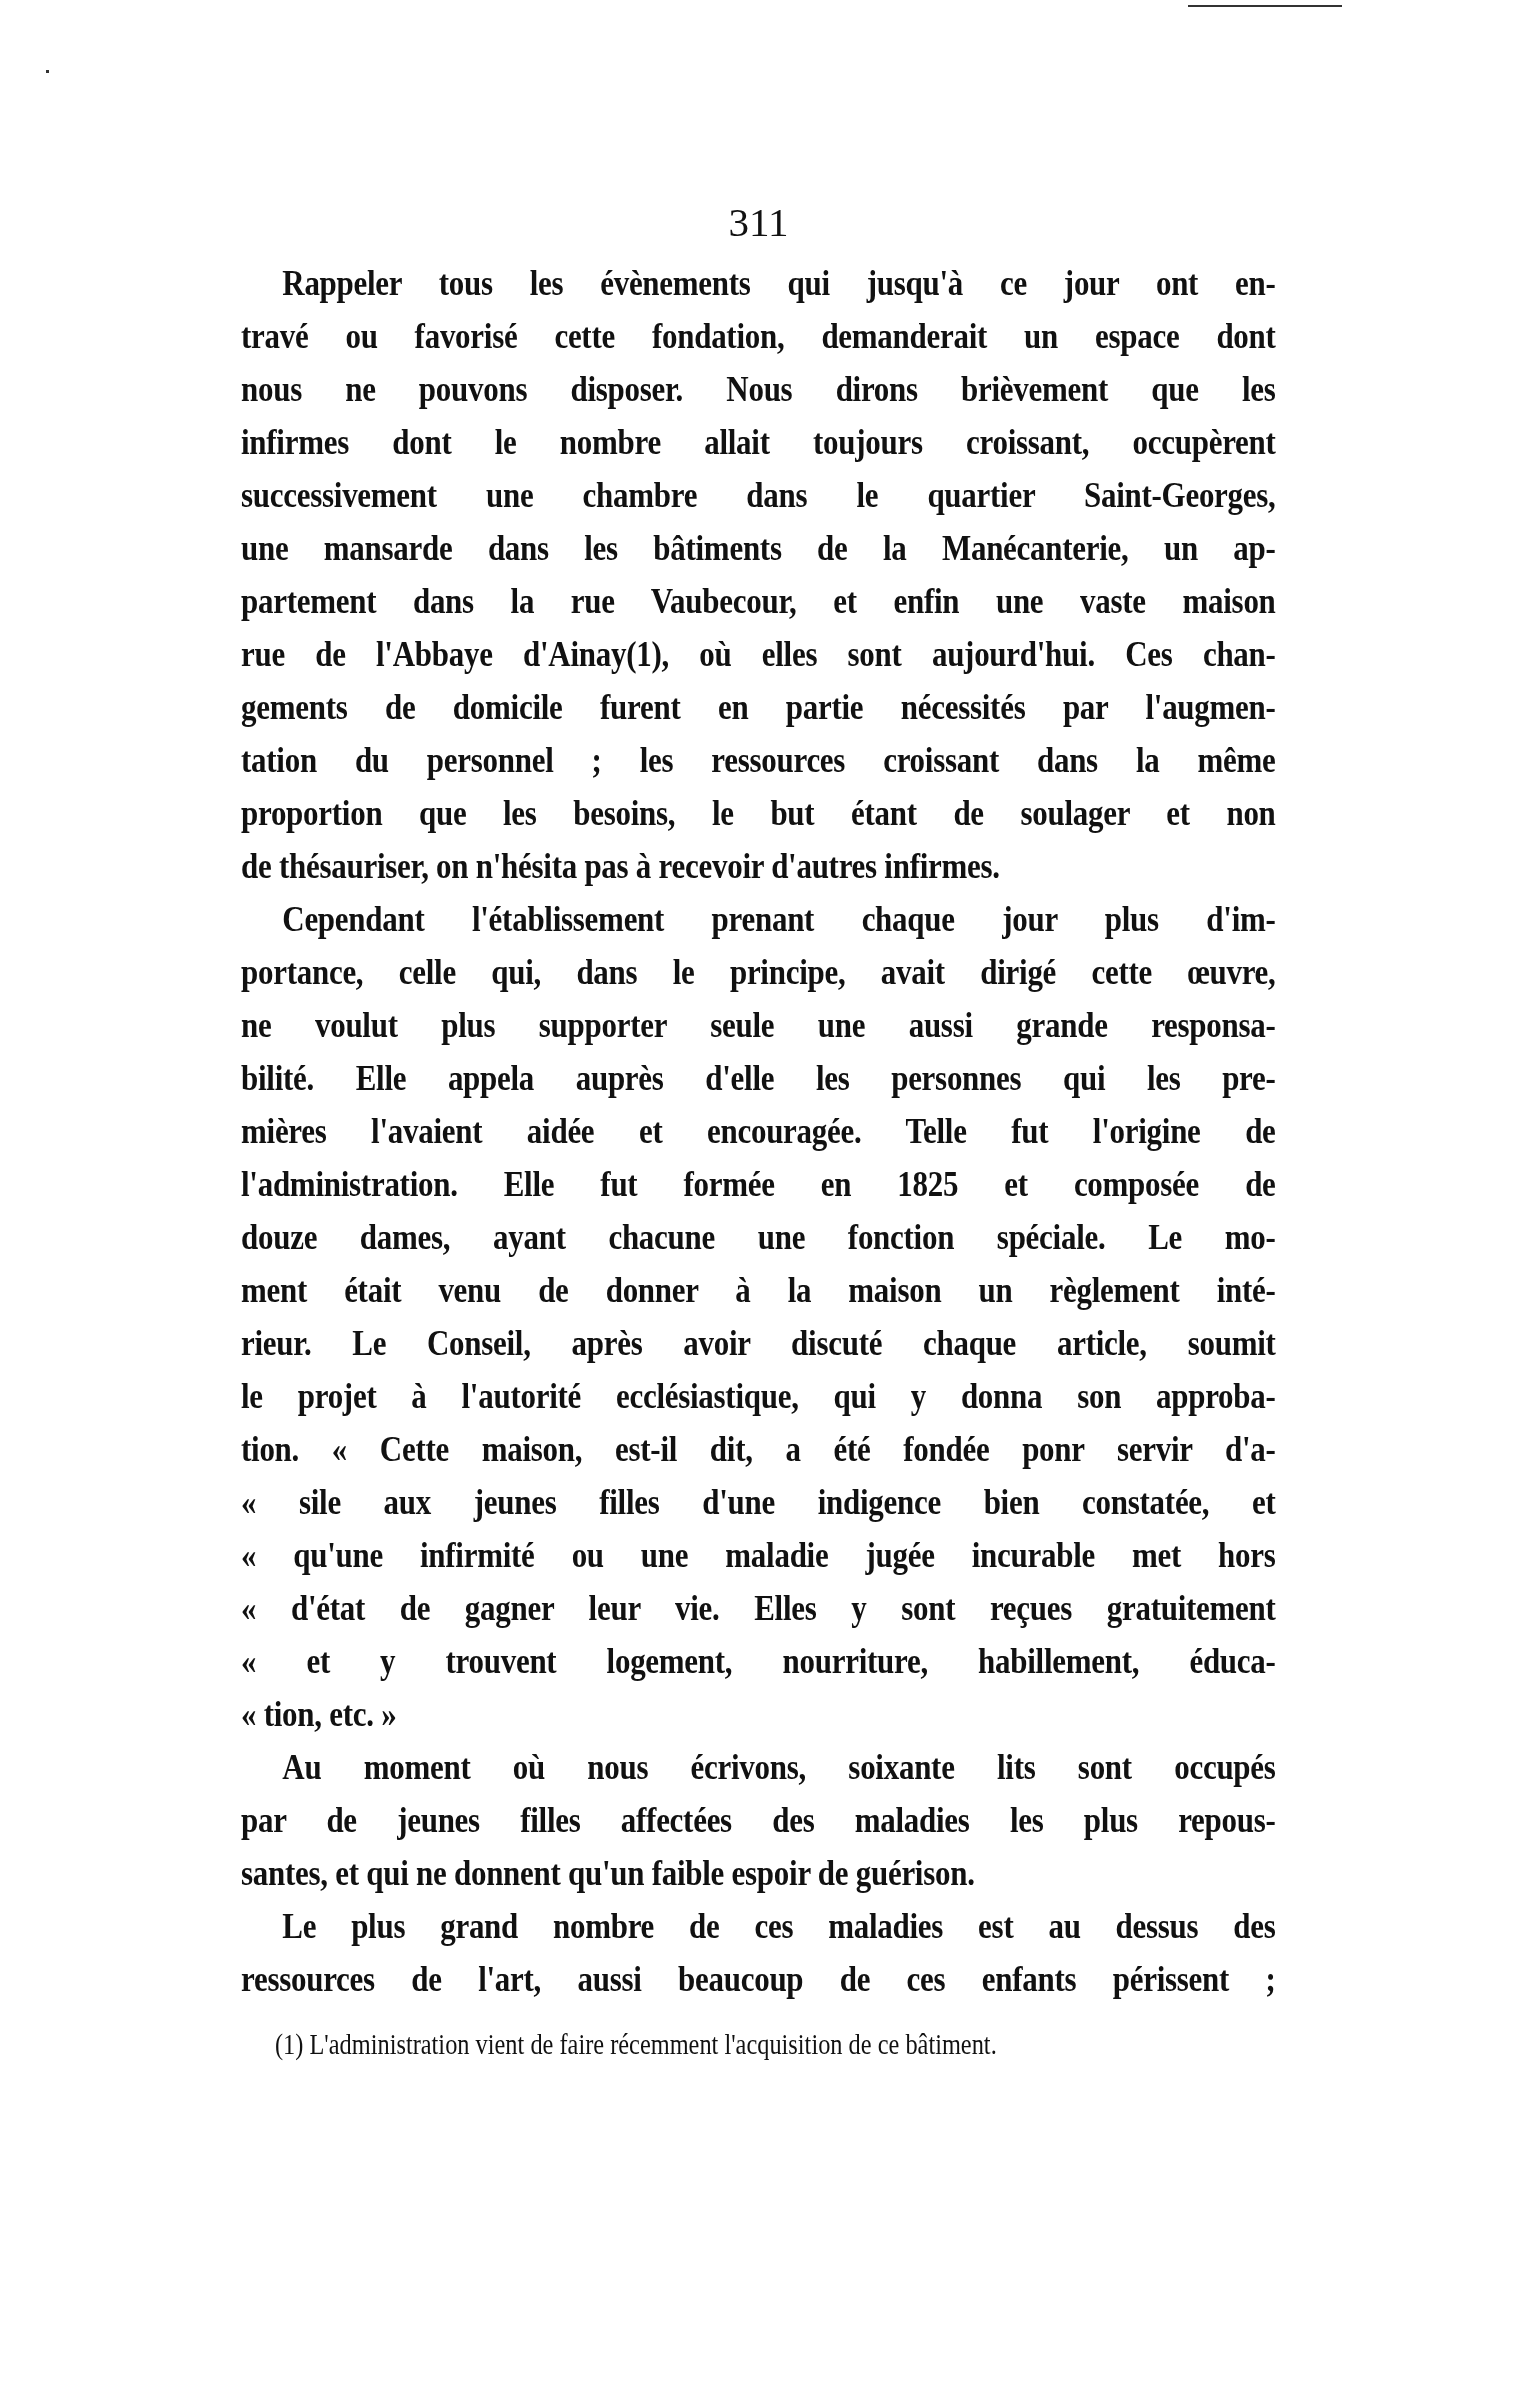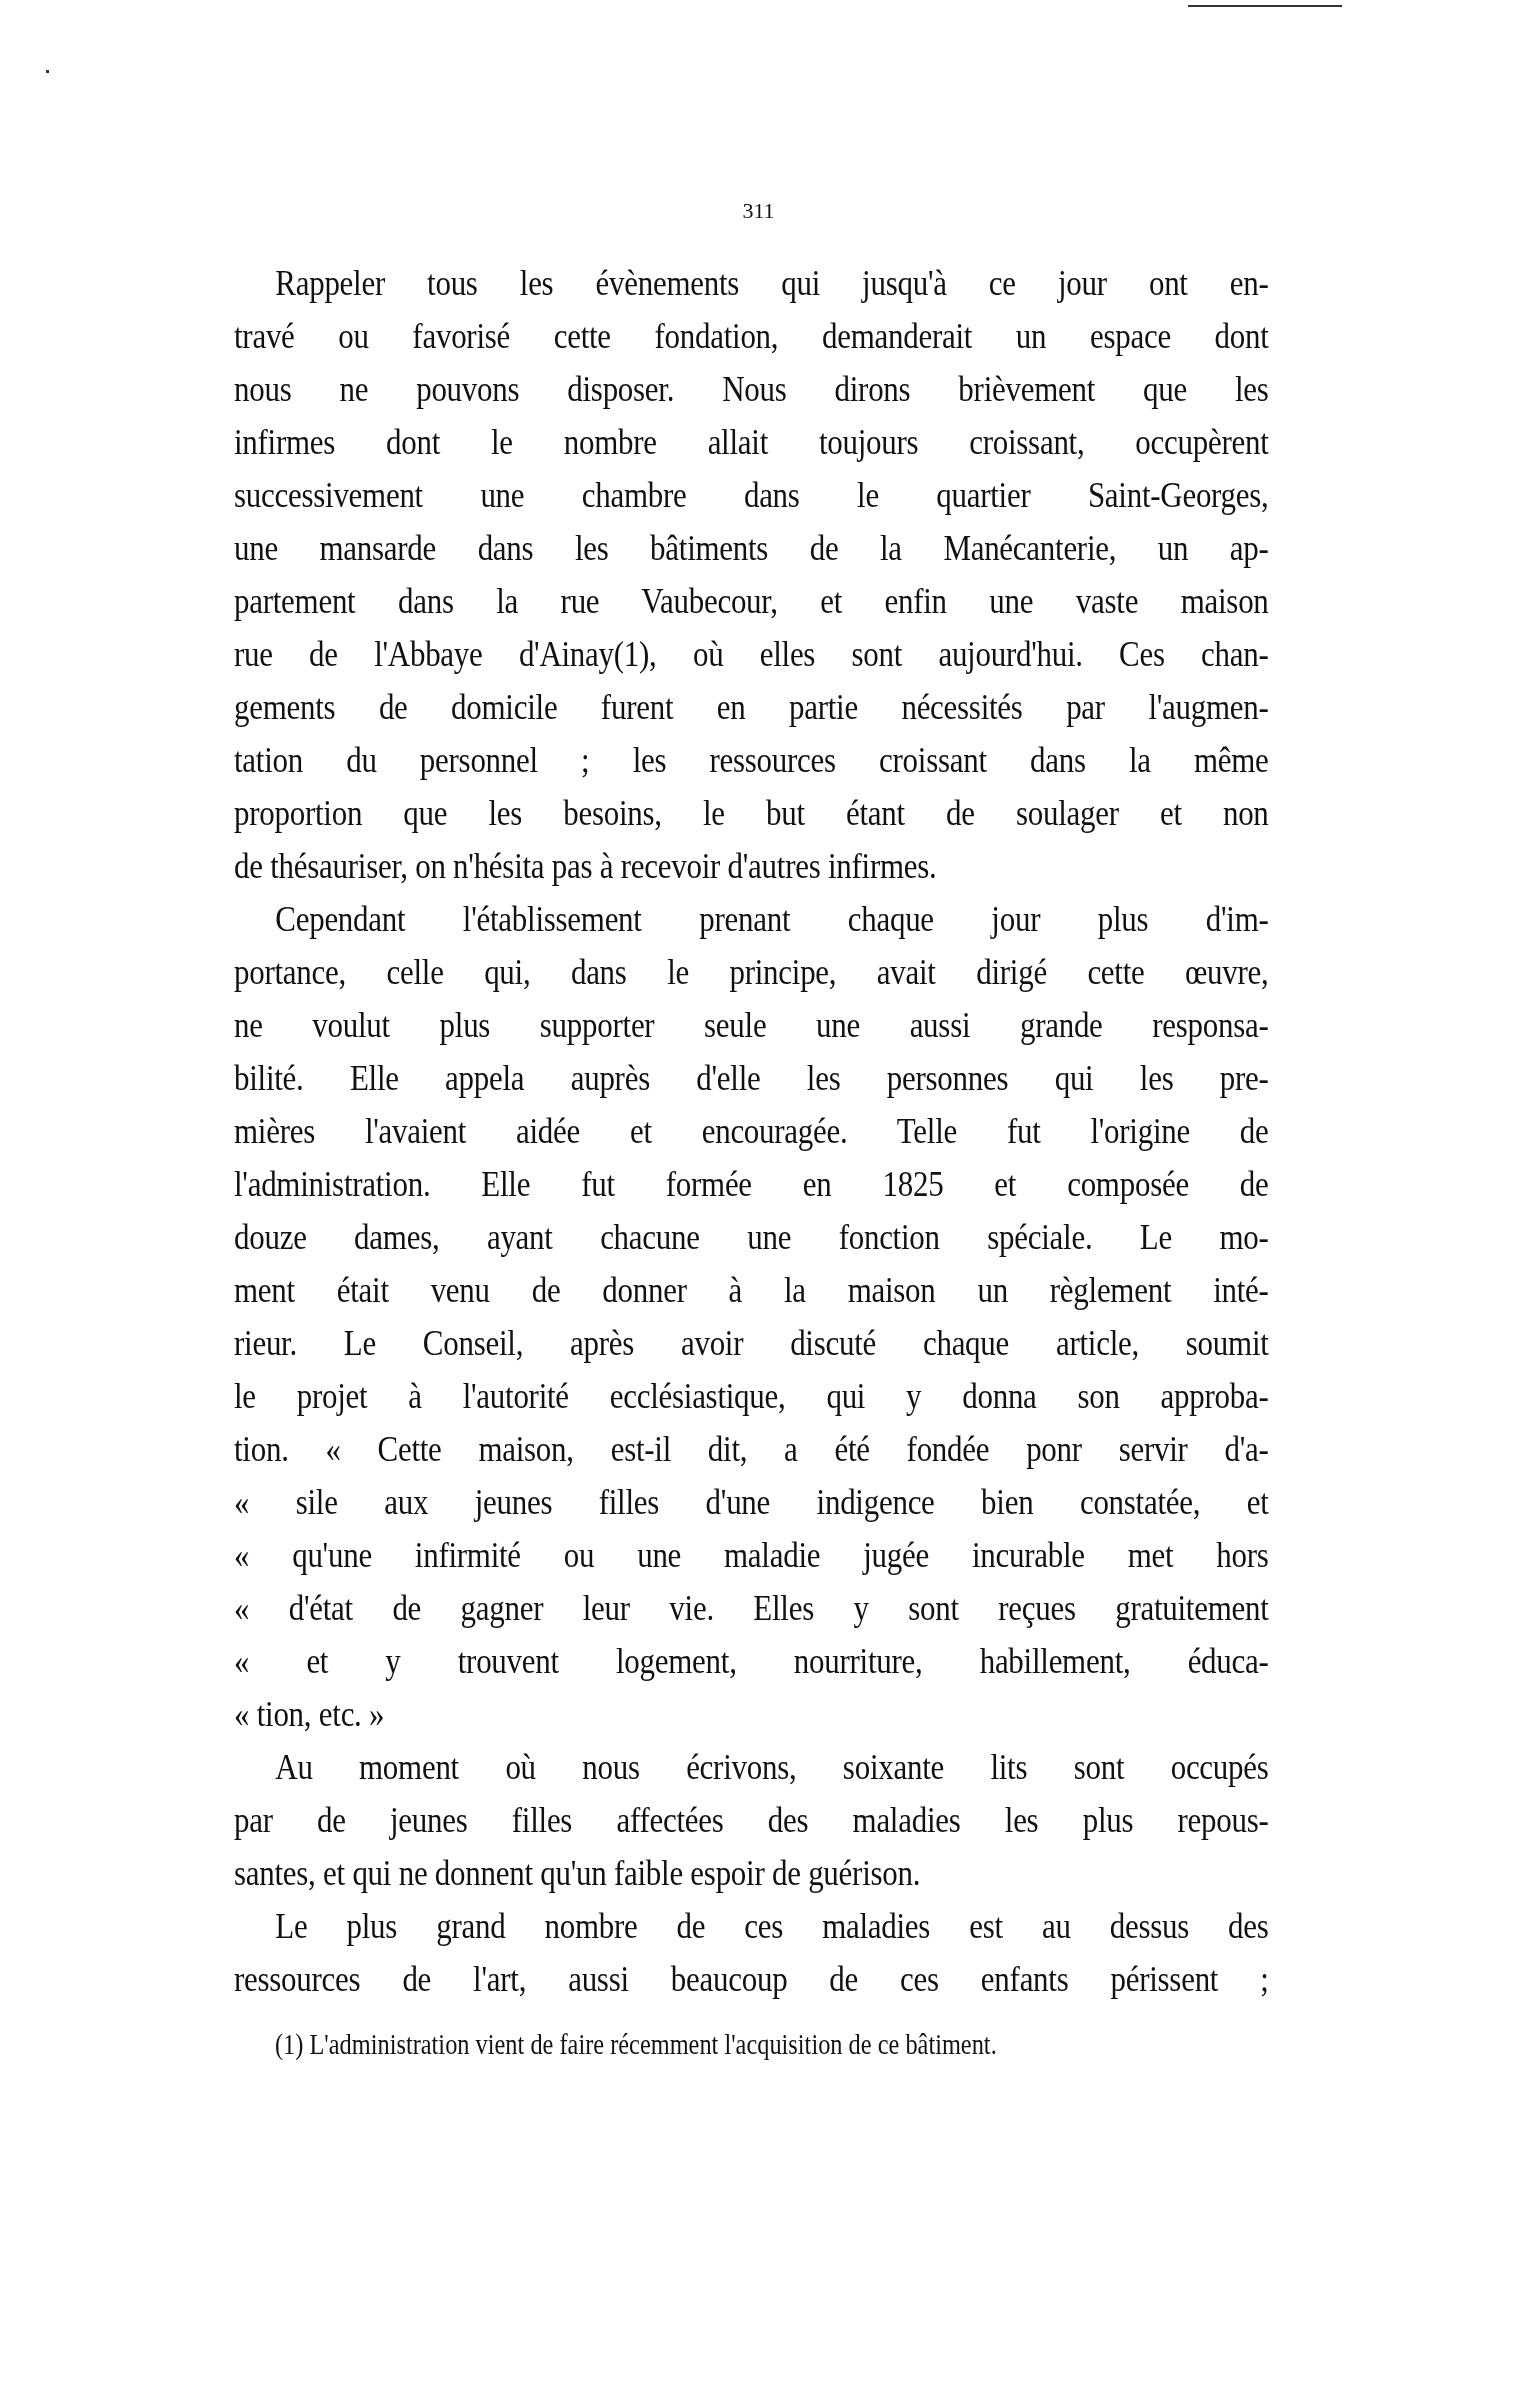--- a/index.html
+++ b/index.html
@@ -1,20 +1,20 @@
 <!DOCTYPE html>
 <html><head>
 <meta charset="utf-8">
 <style>
   html, body { margin:0; padding:0; background:#ffffff; }
   body { width:1517px; height:2405px; position:relative; overflow:hidden;
          font-family:"Liberation Serif","DejaVu Serif",serif; color:#111; }
   .page-number { position:absolute; left:0; width:1517px; top:198px; text-align:center;
-                 font-size:22px; }
-  .body-text { position:absolute; left:234px; top:257px; width:1035px; }
+                 font-size:41px; }
+  .body-text { position:absolute; left:241px; top:257px; width:1035px;font-weight:bold; }
   .line { height:53px; line-height:53px; font-size:36px; white-space:nowrap;
           text-align:justify; text-align-last:justify; letter-spacing:-0.3px; transform:scaleX(0.86); transform-origin:left center; width:1203px; }
   .line.indent { padding-left:48px; width:1155px; }
   .line.last { text-align-last:left; }
   .footnote { position:absolute; left:275px; top:2028px; font-size:29px; white-space:nowrap;
               transform:scaleX(0.84); transform-origin:left center; }
   .scan-mark { position:absolute; background:#333; }
 </style>
 </head>
 <body>

